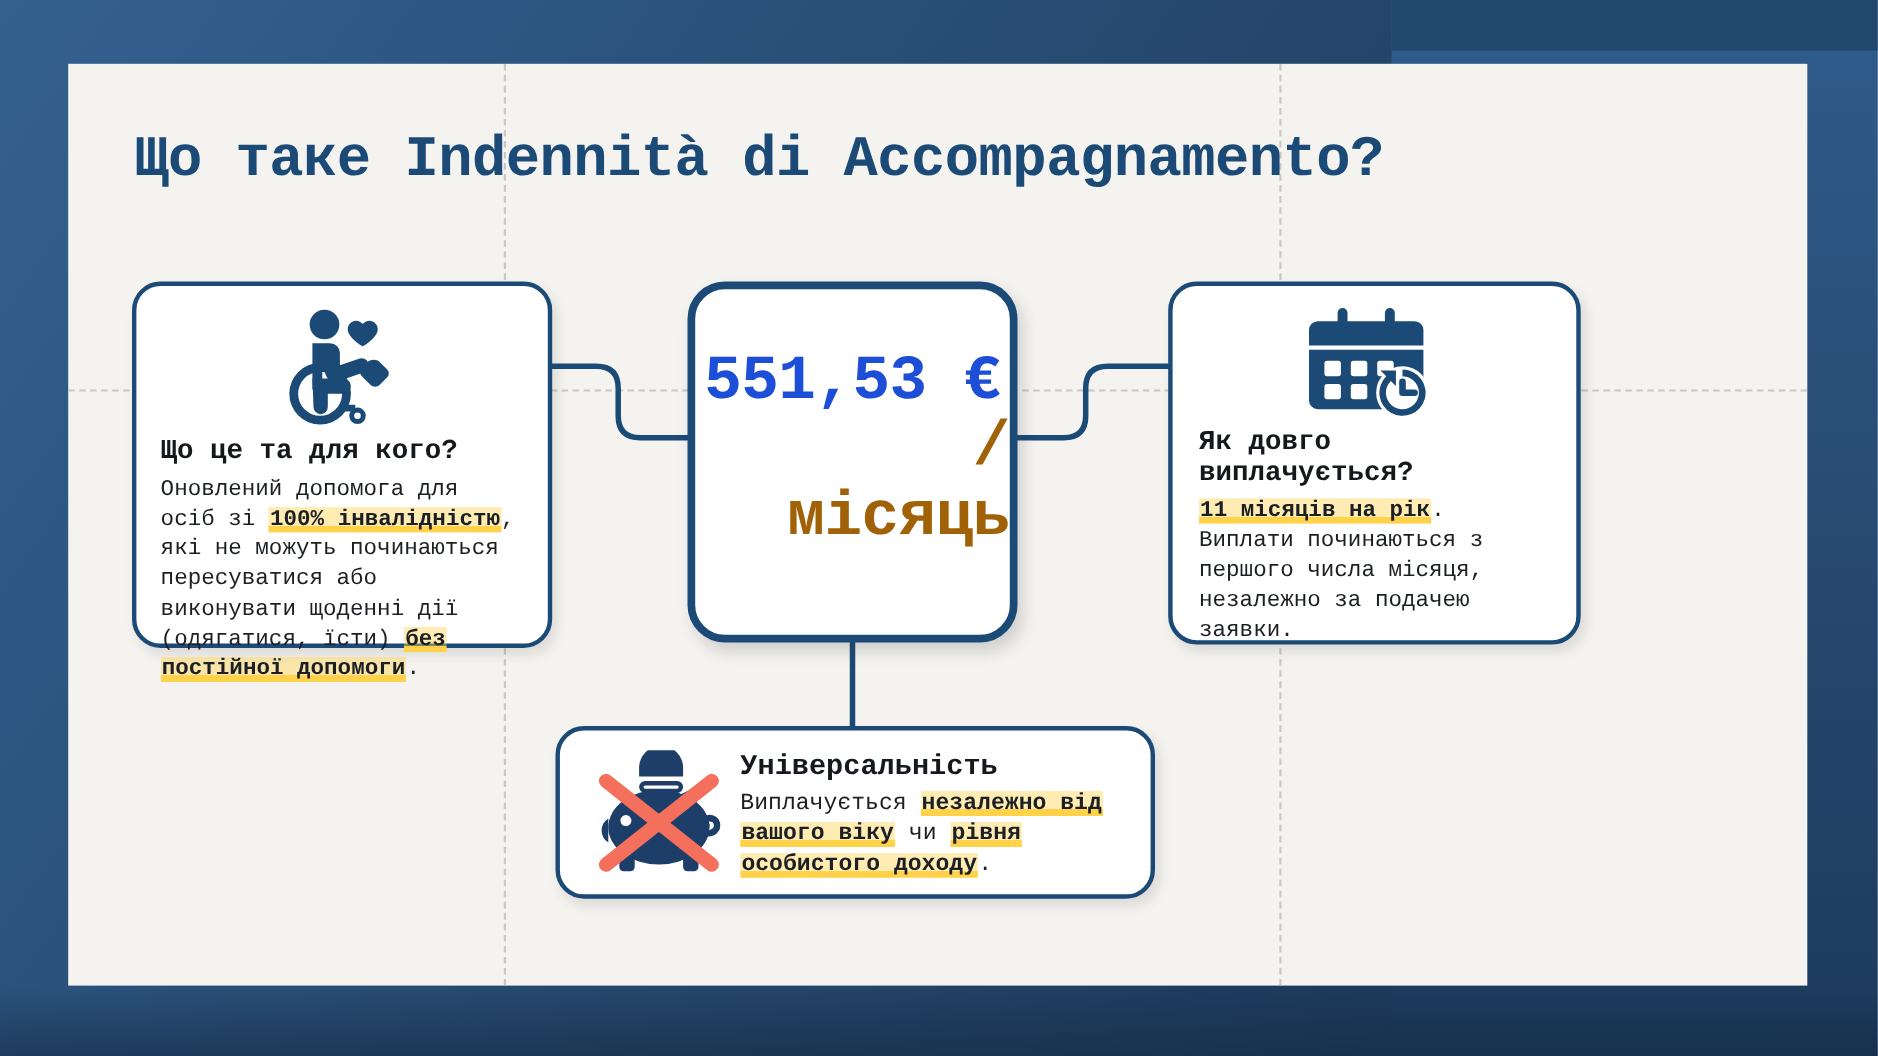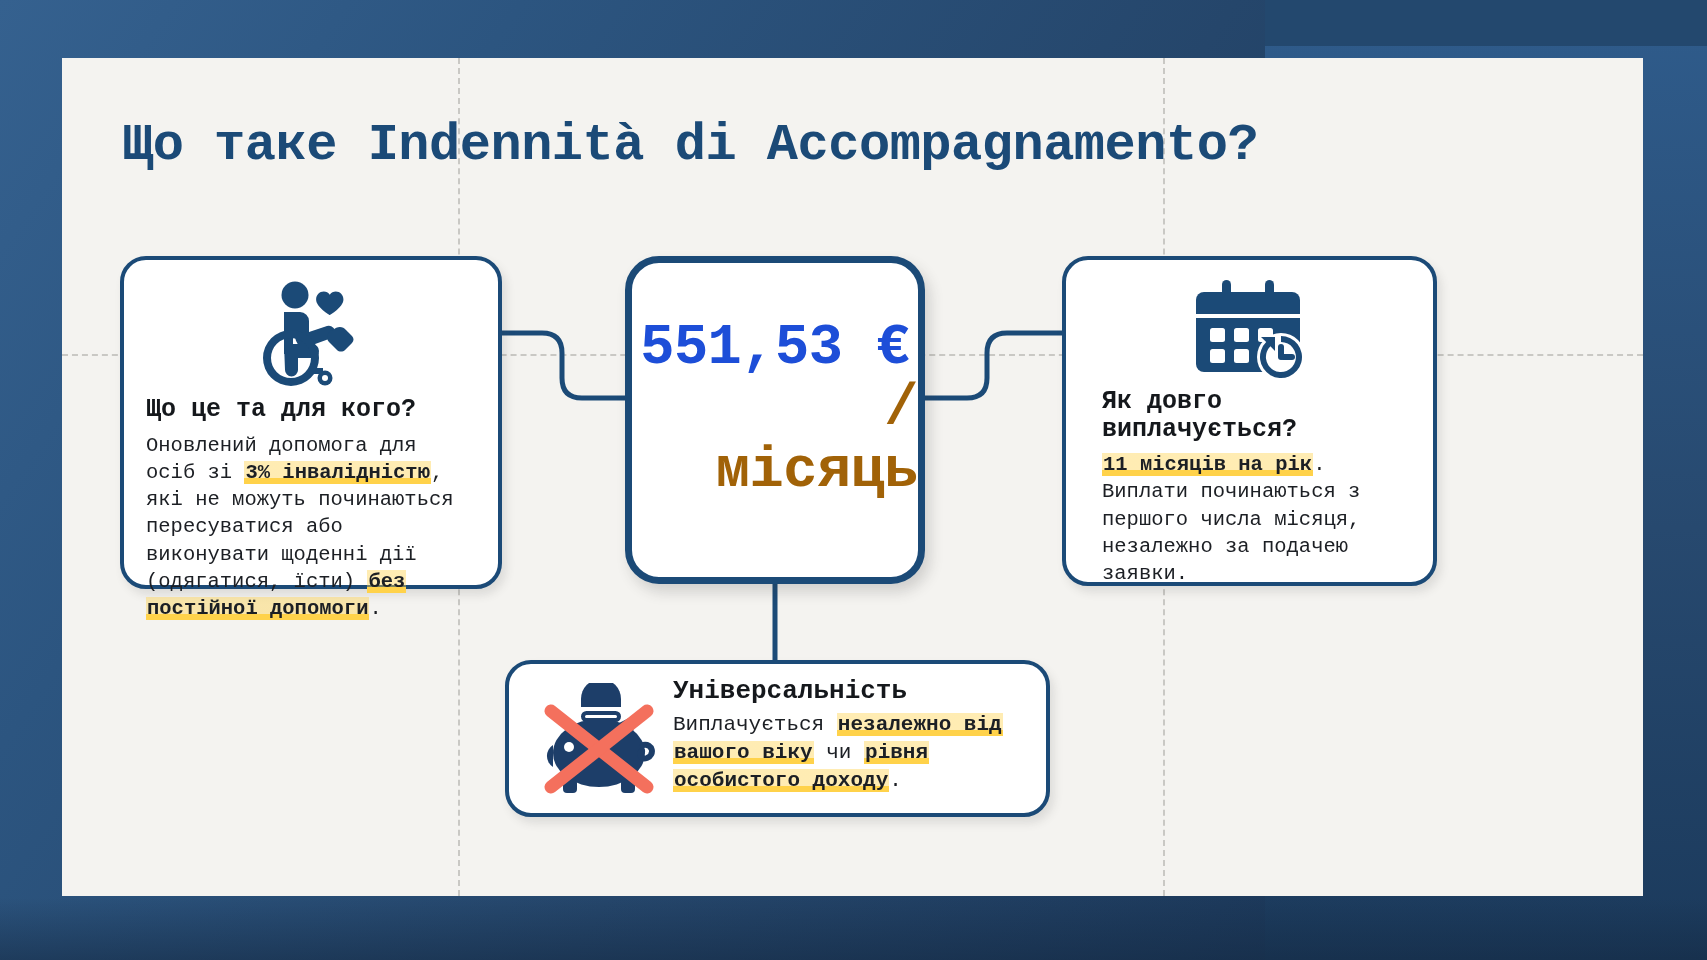--- a/index.html
+++ b/index.html
@@ -90,39 +90,39 @@
   }
 
   #card-left {
     left: 58px; top: 198px;
     width: 382px; height: 333px;
     padding: 18px 22px 14px 22px;
   }
   #card-right {
     left: 1000px; top: 198px;
     width: 375px; height: 330px;
-    padding: 18px 24px 14px 36px;
+    padding: 18px 24px 14px 24px;
   }
   #card-center {
     left: 563px; top: 198px;
     width: 300px; height: 328px;
     border-width: 7px;
     border-radius: 34px;
     box-shadow: 5px 8px 14px rgba(50,50,50,0.18);
     display: flex;
     flex-direction: column;
     align-items: center;
     justify-content: center;
   }
   #card-bottom {
     left: 443px; top: 602px;
     width: 545px; height: 157px;
     padding: 18px 26px;
     display: flex;
-    align-items: flex-end;
+    align-items: flex-start;
     gap: 18px;
   }
 
   .card-icon {
     display: block;
     margin: 0 auto 6px auto;
   }
 
   .card-head {
     font-size: 25px;
@@ -234,21 +234,21 @@
 
           <path d="M82 52 c4 -4 10 -4 13 0 l6 6 c2 2 2 5 0 7 l-7 7 c-2 2 -6 2 -8 0 l-8 -8
                    c-3 -3 -2 -8 1 -11 z"></path>
 
           <path d="M104 30 c0 -5.5 4.4 -10 9.8 -10 c3.1 0 5.9 1.5 7.7 3.9
                    c1.8 -2.4 4.6 -3.9 7.7 -3.9 c5.4 0 9.8 4.5 9.8 10
                    c0 10 -17.5 20 -17.5 20 S104 40 104 30 z" transform="translate(-16,-2) scale(0.78)"></path>
         </g>
       </svg>
       <div class="card-head">Що це та для кого?</div>
-      <div class="card-body"><span>Оновлений допомога для осіб зі </span><span class="hl">3% інвалідністю</span><span>, які не можуть починаються пересуватися або виконувати щоденні дії (одягатися, їсти) </span><span class="hl">без постійної допомоги</span><span>.</span></div>
+      <div class="card-body"><span>Оновлений допомога для осіб зі </span><span class="hl">100% інвалідністю</span><span>, які не можуть починаються пересуватися або виконувати щоденні дії (одягатися, їсти) </span><span class="hl">без постійної допомоги</span><span>.</span></div>
     </div>
 
     <div class="card" id="card-center">
       <div id="center-amount">551,53 €</div>
       <div id="center-period">/ місяць</div>
     </div>
 
     <div class="card" id="card-right">
       <svg class="card-icon" width="120" height="104" viewBox="0 0 120 104">
         <g fill="#1b4a77">

